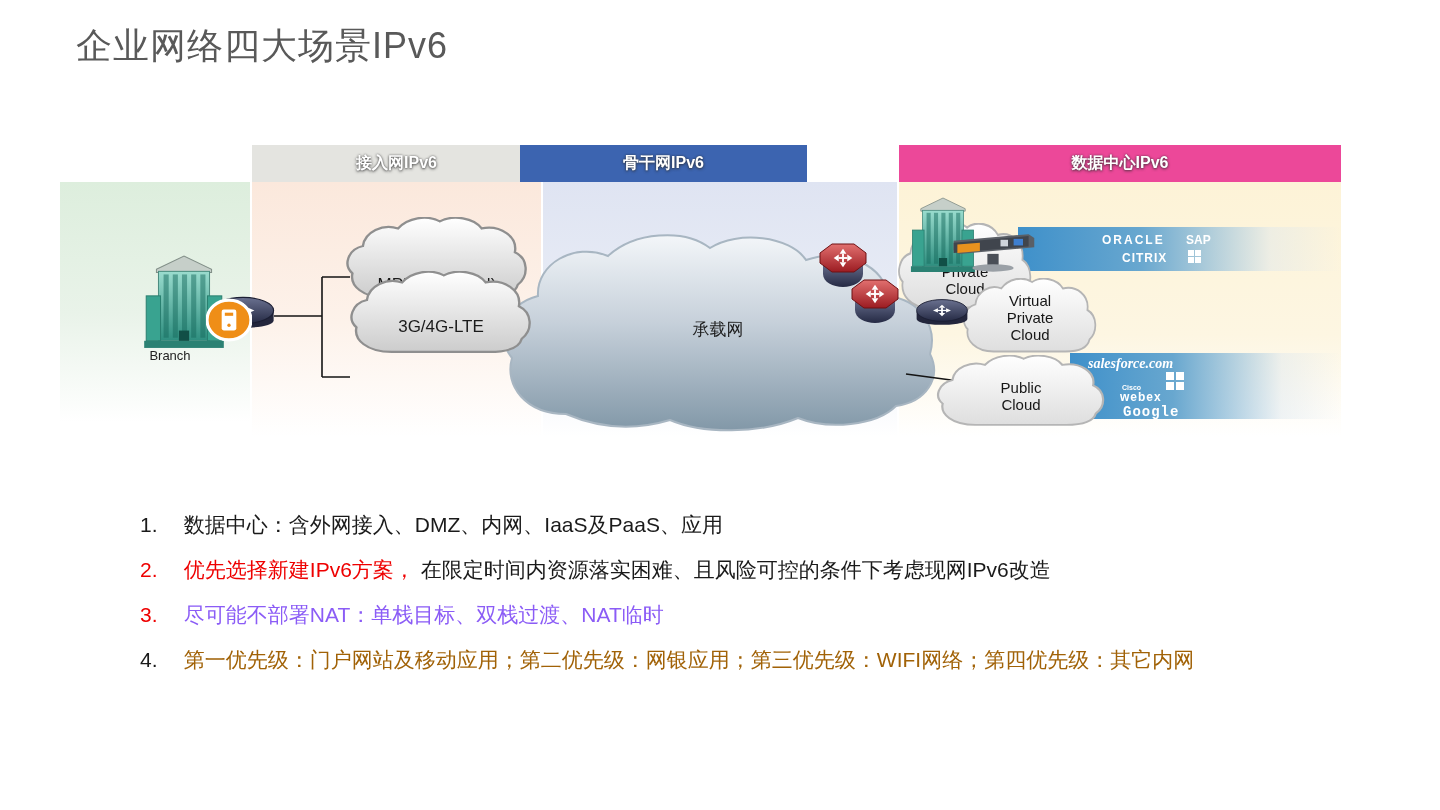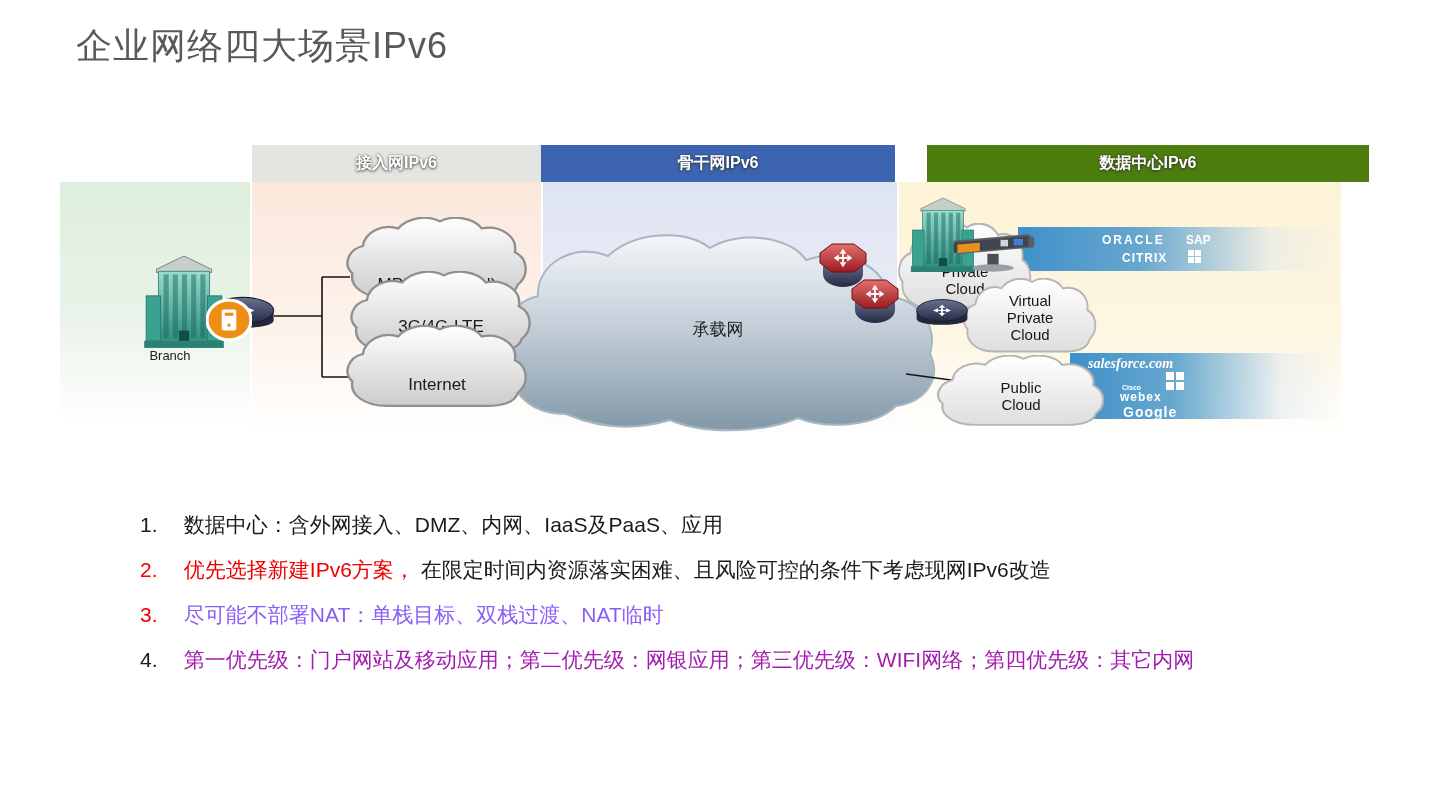--- a/index.html
+++ b/index.html
@@ -11,41 +11,41 @@
   .page-title{position:absolute;left:76px;top:22px;font-size:36px;font-weight:500;letter-spacing:1px}
 
   
   .diagram{position:absolute;left:60px;top:145px;width:1281px;height:292px}
   .col-header{position:absolute;top:0;height:37px;display:flex;align-items:center;justify-content:center;
     font-size:16px;font-weight:bold;color:#fff;
     text-shadow:0 1px 3px rgba(45,45,45,.8),0 0 2px rgba(45,45,45,.55)}
   .col-body{position:absolute;top:37px}
   #hdr1{left:0;width:190px}   #body1{left:0;width:190px;height:240px;background:linear-gradient(180deg,#ddeedd 0%,#e9f3e9 55%,#ffffff 100%)}
   #hdr2{left:192px;width:289px} #body2{left:192px;width:289px;height:255px;background:linear-gradient(180deg,#fbe8dc 0%,#fdf2ea 55%,#ffffff 100%)}
-  #hdr3{left:481px;width:354px} #body3{left:483px;width:354px;height:255px;background:linear-gradient(180deg,#dfe4f2 0%,#e9edf6 55%,#ffffff 100%)}
+  #hdr3{left:460px;width:287px} #body3{left:483px;width:354px;height:255px;background:linear-gradient(180deg,#dfe4f2 0%,#e9edf6 55%,#ffffff 100%)}
   #hdr4{left:839px;width:442px} #body4{left:839px;width:442px;height:255px;background:linear-gradient(180deg,#fdf3d7 0%,#fdf6e2 60%,#ffffff 100%)}
 
   svg{display:block}
   .cloud{position:absolute}
   .cloud > svg{width:100%;height:100%}
   .cloud-label{position:absolute;left:0;width:100%;text-align:center;font-size:17px;color:#1b1b1b}
   .dc-label{position:absolute;width:100%;text-align:center;font-size:15px;line-height:17px;color:#161616;white-space:pre-line}
 
   
   .vbar{position:absolute;background:linear-gradient(90deg,#3e90ca 0%,#68a7cf 38%,rgba(219,230,238,.45) 78%,rgba(255,255,255,0) 100%)}
   .vlogo{position:absolute;color:#fff;white-space:nowrap}
   .lg-oracle{font-size:12px;font-weight:bold;letter-spacing:2px}
   .lg-sap{font-size:12px;font-weight:bold;}
   .lg-citrix{font-size:12px;font-weight:bold;letter-spacing:1px}
   .lg-amazon{font-size:13px;font-weight:bold}
   .lg-rackspace{font-size:11px;font-weight:bold;font-style:italic}
   .lg-salesforce{font-size:14px;font-weight:bold;font-style:italic;font-family:"Liberation Serif","DejaVu Serif",serif}
   .lg-cisco{font-size:7px;font-weight:bold}
   .lg-webex{font-size:12px;font-weight:bold;letter-spacing:1px}
-  .lg-google{font-size:14px;font-weight:bold;font-family:Liberation Sans, sans-serif;letter-spacing:1px}
+  .lg-google{font-size:14px;font-weight:bold;font-family:Liberation Mono, monospace;letter-spacing:1px}
   .azure-box{position:absolute;background:#58aadd;color:#fff;padding:2px 6px;border-radius:1px}
   .azure-title{font-size:11px;font-weight:bold;line-height:12px}
   .azure-sub{font-size:6.5px;line-height:8px;opacity:.9}
   .win-logo{display:inline-grid;grid-template-columns:8px 8px;grid-template-rows:8px 8px;gap:1.5px}
   .win-logo span{background:#fff}
   .win-sm{grid-template-columns:6px 6px;grid-template-rows:6px 6px;gap:1px}
 
   
   .notes{position:absolute;left:140px;top:502px;width:1260px}
   .note-row{height:45px;line-height:45px;font-size:21px;white-space:nowrap}
@@ -120,21 +120,21 @@
 <div class="page-title" style="color: rgb(89, 89, 89);">企业网络四大场景IPv6</div>
 
 <div class="diagram">
 
   <div class="col-body" id="body1"></div>
   <div class="col-body" id="body2"></div>
   <div class="col-body" id="body3"></div>
   <div class="col-body" id="body4"></div>
   <div class="col-header" id="hdr2" style="color: rgb(255, 255, 255); background-color: rgb(228, 228, 224);">接入网IPv6</div>
   <div class="col-header" id="hdr3" style="color: rgb(255, 255, 255); background-color: rgb(60, 100, 176);">骨干网IPv6</div>
-  <div class="col-header" id="hdr4" style="color: rgb(255, 255, 255); background-color: #4d7c0f; margin-left: 28px;">数据中心IPv6</div>
+  <div class="col-header" id="hdr4" style="color: rgb(255, 255, 255); background-color: #ec4899;">数据中心IPv6</div>
 
   <div class="vbar" style="left:958px;top:82px;width:323px;height:44px">
     <span class="vlogo lg-oracle" style="left:84px;top:6px">ORACLE</span>
     <span class="vlogo lg-sap" style="left:168px;top:6px">SAP</span>
     <span class="vlogo lg-citrix" style="left:104px;top:24px">CITRIX</span>
     <span class="vlogo win-logo win-sm" style="left:170px;top:23px">
         <span></span>
         <span></span>
         <span></span>
         <span></span>
@@ -170,26 +170,20 @@
         <use href="#pCloud" fill="url(#gCloud)" stroke="#8f8f8f" stroke-width="2.5"></use>
       </svg>
     <div class="cloud-label" style="bottom:10px">MPLS (IP-VPN)</div>
   </div>
   <div class="cloud" style="left:286px;top:126px;width:190px;height:88px">
     <svg viewBox="0 0 200 100" preserveAspectRatio="none">
         <use href="#pCloud" fill="url(#gCloud)" stroke="#8f8f8f" stroke-width="2.5"></use>
       </svg>
     <div class="cloud-label" style="bottom:22px">3G/4G-LTE</div>
   </div>
-  <div class="cloud" style="left:282px;top:180px;width:190px;height:88px">
-    <svg viewBox="0 0 200 100" preserveAspectRatio="none">
-        <use href="#pCloud" fill="url(#gCloud)" stroke="#8f8f8f" stroke-width="2.5"></use>
-      </svg>
-    <div class="cloud-label" style="bottom:18px">Internet</div>
-  </div>
 
   <svg class="abs" style="left:78px;top:108px" width="92" height="98" viewBox="0 0 90 96">
       <use href="#icoBldg"></use>
     </svg>
   <svg class="abs" style="left:148px;top:146px" width="70" height="50" viewBox="0 0 64 40">
     <path d="M4,16 L4,24 C4,33 60,33 60,24 L60,16 Z" fill="#23263c"></path>
     <ellipse cx="32" cy="15" rx="28" ry="12" fill="url(#gNavy)" stroke="#1b1e33" stroke-width="1"></ellipse>
     <use href="#icoArrows" transform="translate(32,15) scale(0.95,0.62)"></use>
   </svg>
   <svg class="abs" style="left:146px;top:152px" width="46" height="46" viewBox="0 0 44 44">
@@ -257,15 +251,15 @@
     <span class="note-num" style="color: rgb(238, 0, 0);">2.</span>
     <span style="color: rgb(238, 0, 0);">优先选择新建IPv6方案，</span>
     <span style="color: rgb(26, 26, 26);">在限定时间内资源落实困难、且风险可控的条件下考虑现网IPv6改造</span>
   </div>
   <div class="note-row">
     <span class="note-num" style="color: rgb(238, 0, 0);">3.</span>
     <span style="color: #8b5cf6;">尽可能不部署NAT：单栈目标、双栈过渡、NAT临时</span>
   </div>
   <div class="note-row">
     <span class="note-num" style="color: rgb(26, 26, 26);">4.</span>
-    <span style="color: #a21caf;">第一优先级：门户网站及移动应用；第二优先级：网银应用；第三优先级：WIFI网络；第四优先级：其它内网</span>
+    <span style="color: #a16207;">第一优先级：门户网站及移动应用；第二优先级：网银应用；第三优先级：WIFI网络；第四优先级：其它内网</span>
   </div>
 </div>
 
 </body></html>

